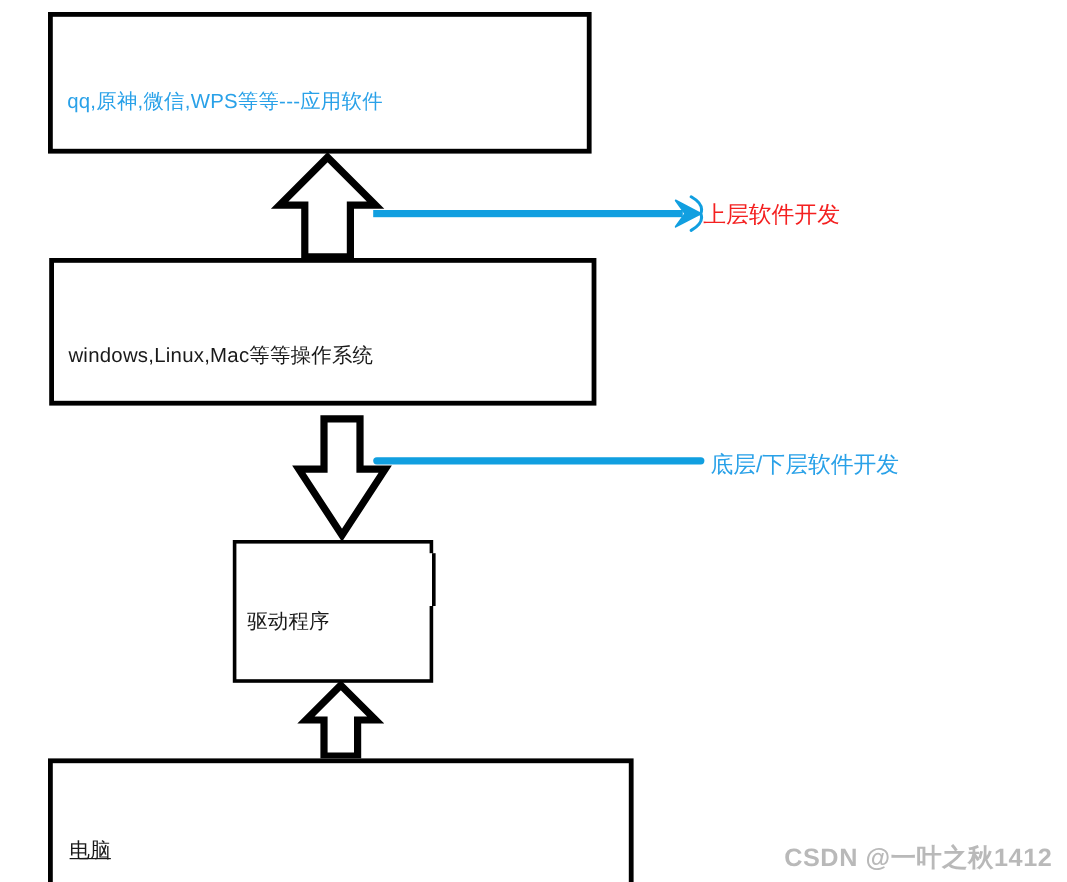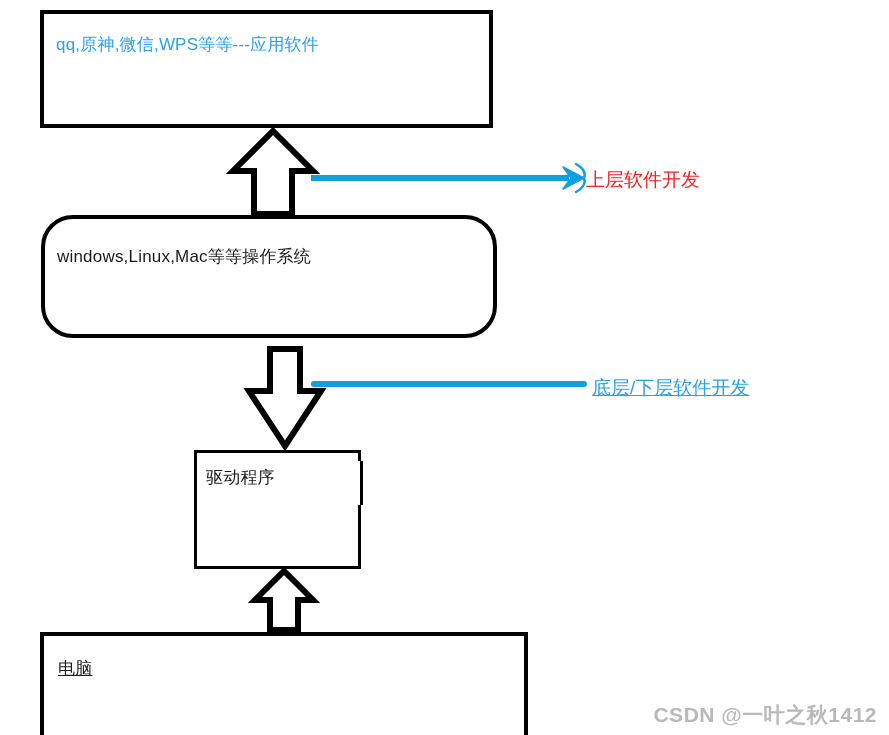--- a/index.html
+++ b/index.html
@@ -24,40 +24,40 @@
     box-sizing: border-box;
     background: #ffffff;
     border: 4px solid #000000;
   }
   .layer-box .box-label {
     position: absolute;
     white-space: nowrap;
     font-size: 17px;
     line-height: 1;
     letter-spacing: 0.2px;
+    margin-top: 40px;
   }
 
   #box-application {
     left: 40px;
     top: 10px;
     width: 453px;
     height: 118px;
   }
   #box-application .box-label {
     left: 12px;
     top: 22px;
     color: #29a1e8;
   }
 
   #box-os {
     left: 41px;
     top: 215px;
     width: 456px;
     height: 123px;
-    border-radius: 32px;
   }
   #box-os .box-label {
     left: 12px;
     top: 29px;
     color: #1a1a1a;
   }
 
   #box-driver {
     left: 194px;
     top: 450px;
@@ -155,21 +155,20 @@
   #annotation-lower .conn-line {
     left: 311px;
     top: 381px;
     width: 276px;
     border-radius: 3px;
   }
   #annotation-lower .conn-label {
     left: 592px;
     top: 378px;
     color: #29a1e8;
-    text-decoration: underline;
   }
 
   
   #watermark {
     position: absolute;
     right: 12px;
     bottom: 6px;
     font-size: 21px;
     color: #b9b9b9;
     letter-spacing: 0.5px;

